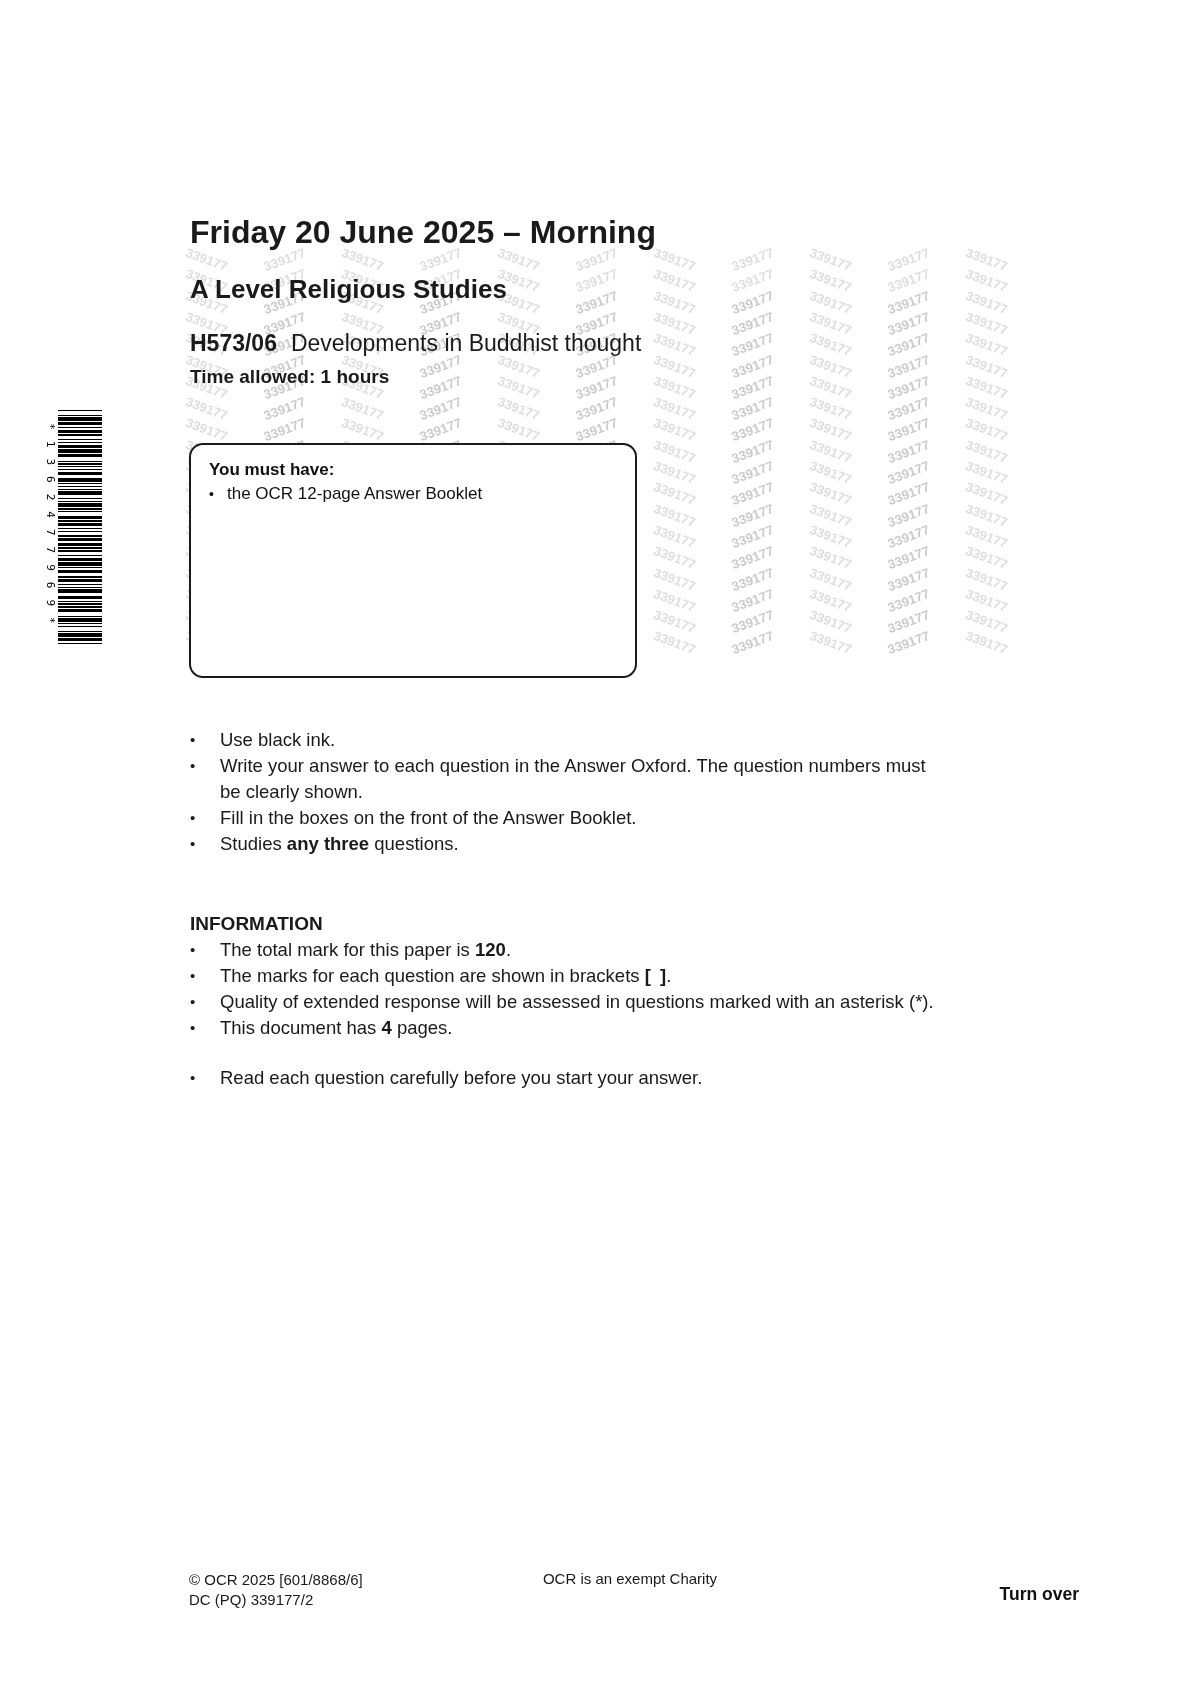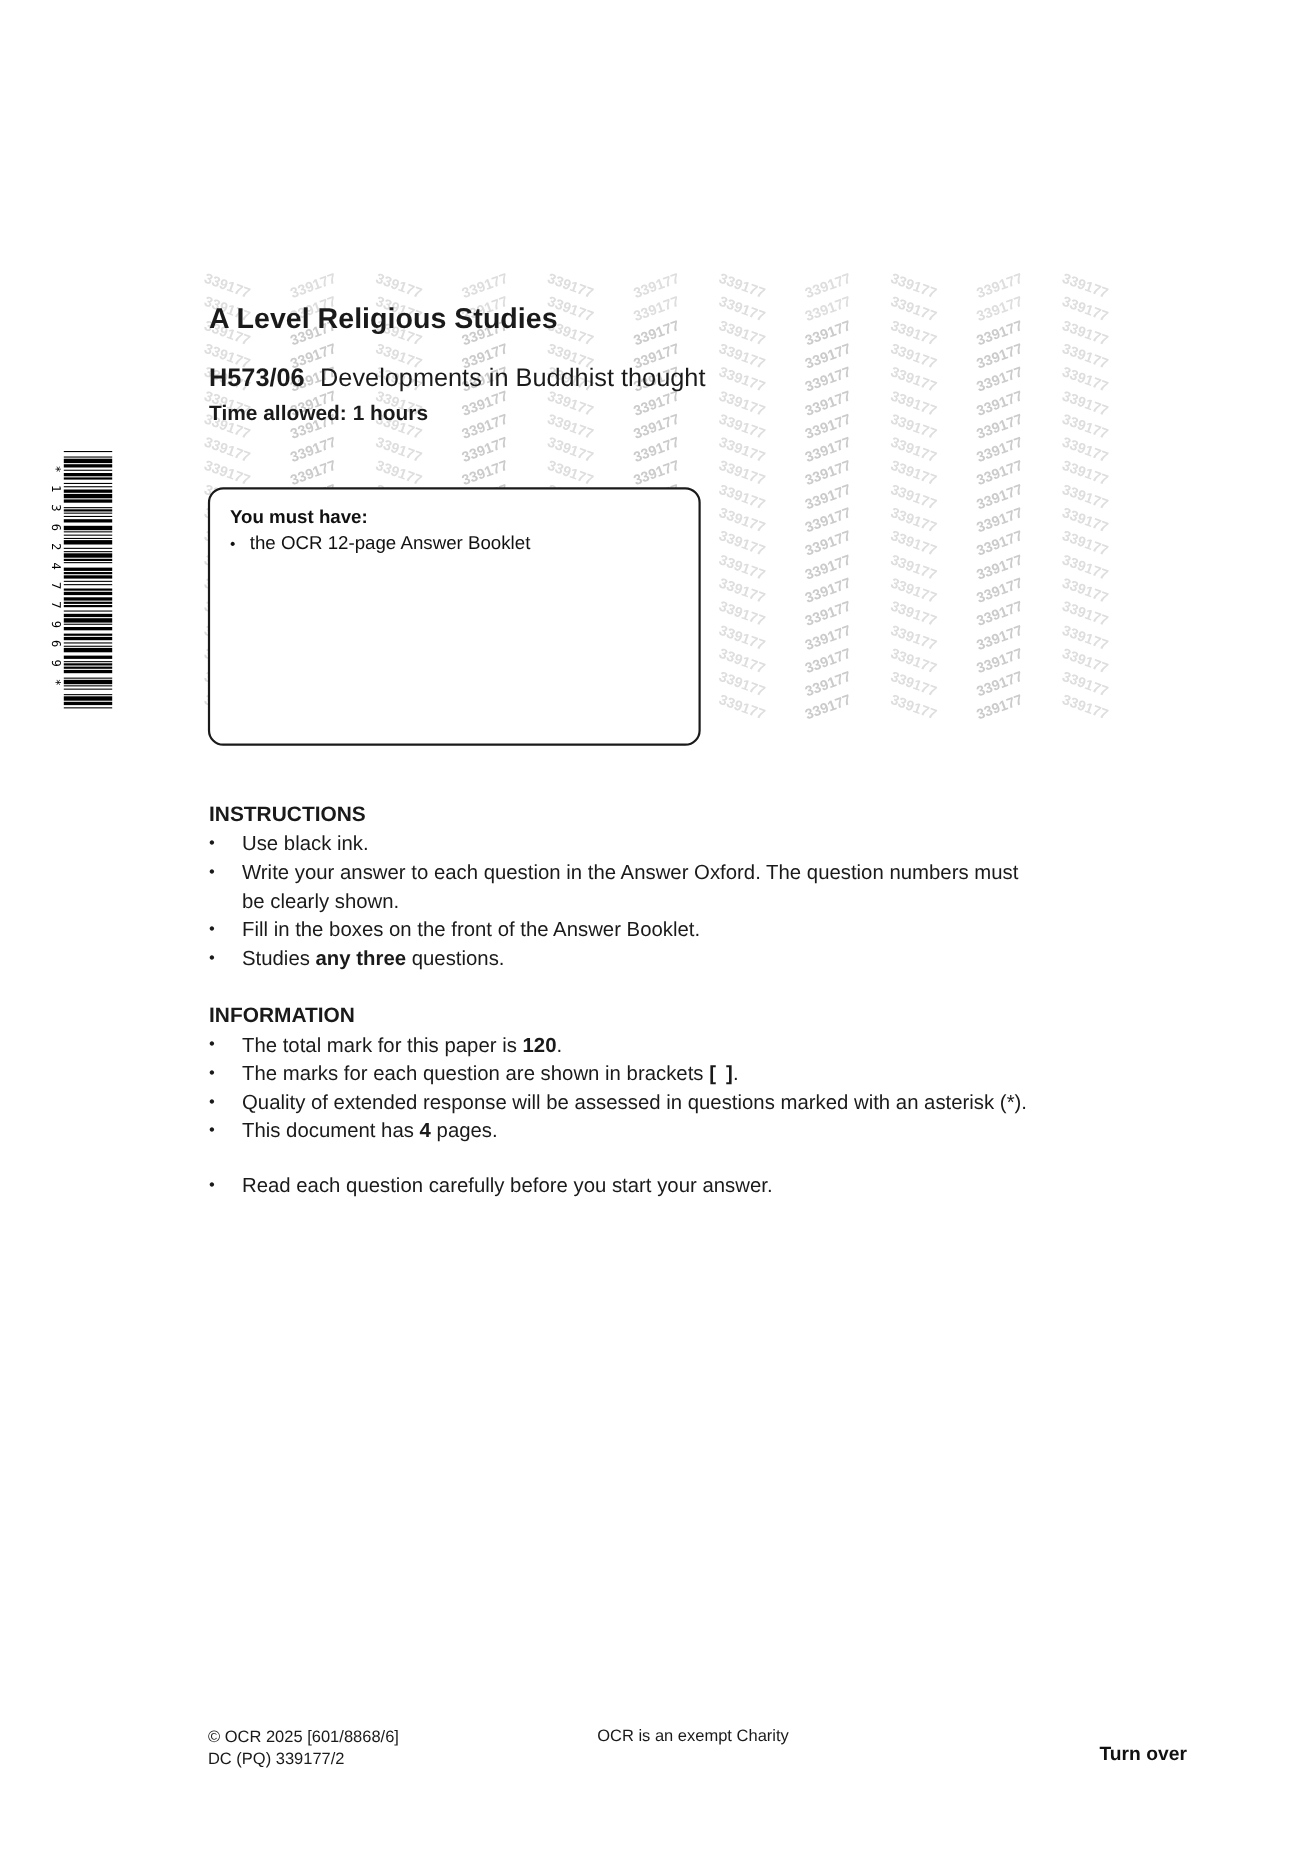--- a/index.html
+++ b/index.html
@@ -285,20 +285,21 @@
       <span class="wm-item" style="left: 497px; top: 635.4px; transform: rotate(20deg); color: rgb(222, 222, 222);">339177</span>
       <span class="wm-item" style="left: 575px; top: 635.4px; transform: rotate(-20deg); color: rgb(203, 203, 203);">339177</span>
       <span class="wm-item" style="left: 653px; top: 635.4px; transform: rotate(20deg); color: rgb(222, 222, 222);">339177</span>
       <span class="wm-item" style="left: 731px; top: 635.4px; transform: rotate(-20deg); color: rgb(203, 203, 203);">339177</span>
       <span class="wm-item" style="left: 809px; top: 635.4px; transform: rotate(20deg); color: rgb(222, 222, 222);">339177</span>
       <span class="wm-item" style="left: 887px; top: 635.4px; transform: rotate(-20deg); color: rgb(203, 203, 203);">339177</span>
       <span class="wm-item" style="left: 965px; top: 635.4px; transform: rotate(20deg); color: rgb(222, 222, 222);">339177</span>
     </div>
 
 
+  <div class="exam-title">Friday 20 June 2025 – Morning</div>
   <div class="exam-qualification">A Level Religious Studies</div>
   <div class="exam-codeline">
     <span class="code">H573/06</span><span>Developments in Buddhist thought</span>
   </div>
   <div class="exam-time">Time allowed: 1 hours</div>
 
   <div class="barcode-wrap">
     <div class="barcode-bars" id="barcode-bars">
         <div class="bc-bar" style="width: 1.4px;"></div>
         <div class="bc-space" style="width: 3.3px;"></div>
@@ -427,21 +428,20 @@
     <div class="mh-heading">You must have:</div>
     <div id="must-have-items">
         <div class="mh-item">
           <span class="dot">•</span>
           <span>the OCR 12-page Answer Booklet</span>
         </div>
       </div>
   </div>
 
   <div class="section" id="section-0">
-      <div class="sec-heading">INSTRUCTIONS</div>
       <div class="bullet">
         <span class="dot">•</span>
         <span class="btext"><span>Use black ink.</span></span>
       </div>
       <div class="bullet">
         <span class="dot">•</span>
         <span class="btext"><span>Write your answer to each question in the Answer Oxford. The question numbers must</span><br><span>be clearly shown.</span></span>
       </div>
       <div class="bullet">
         <span class="dot">•</span>

